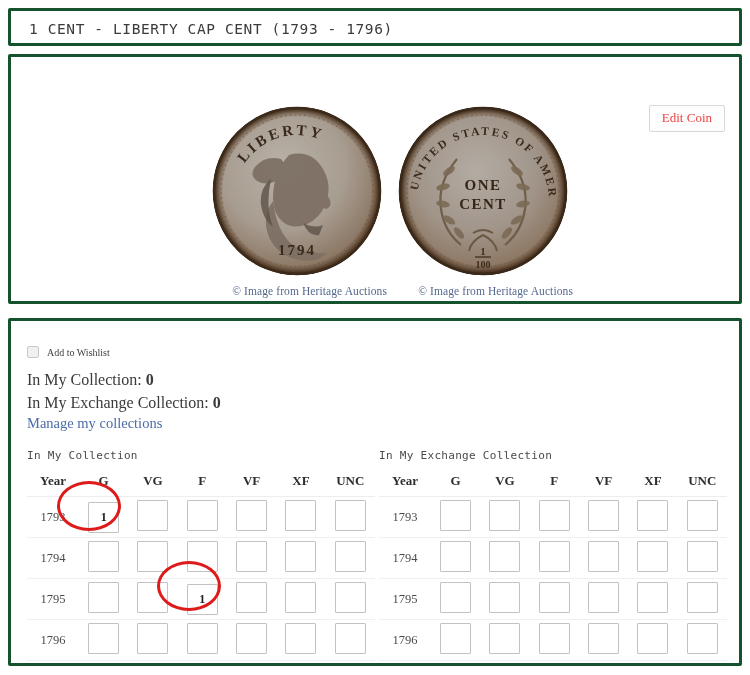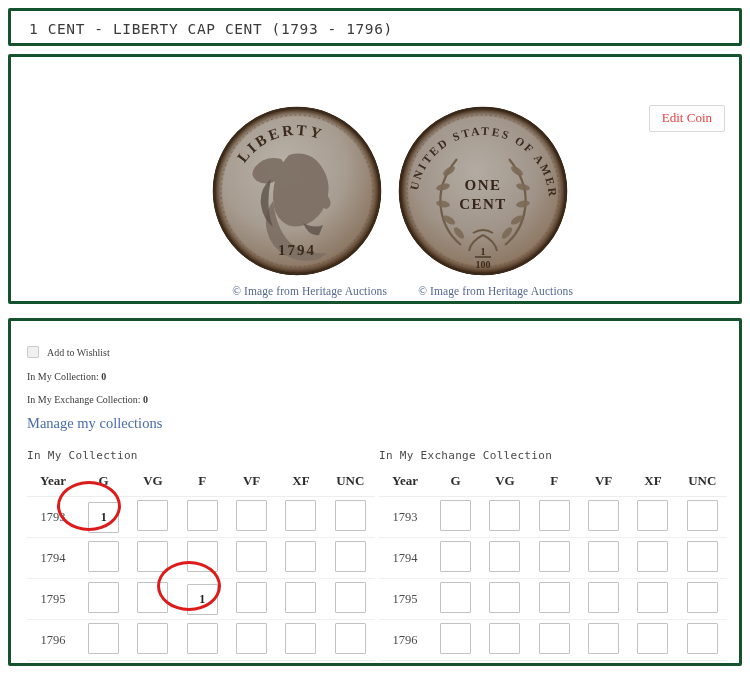--- a/index.html
+++ b/index.html
@@ -94,21 +94,21 @@
   }
   .wishlist-label {
     margin-left: 8px;
     font-size: 10px;
     color: #404040;
   }
 
   .stat-line {
     position: absolute;
     left: 16px;
-    font-size: 10px;
+    font-size: 16px;
     color: #3a3a3a;
   }
   .stat-collection { top: 50px; }
   .stat-exchange   { top: 73px; }
   .stat-value { font-weight: bold; }
 
   .manage-link {
     position: absolute;
     left: 16px; top: 94px;
     font-size: 14.5px;

